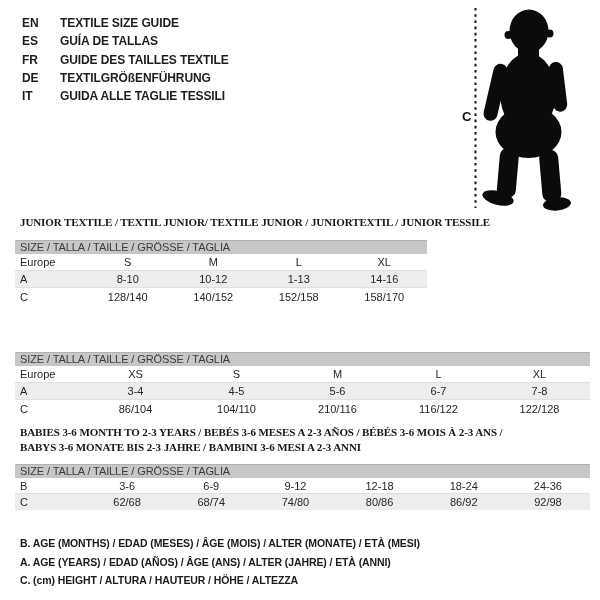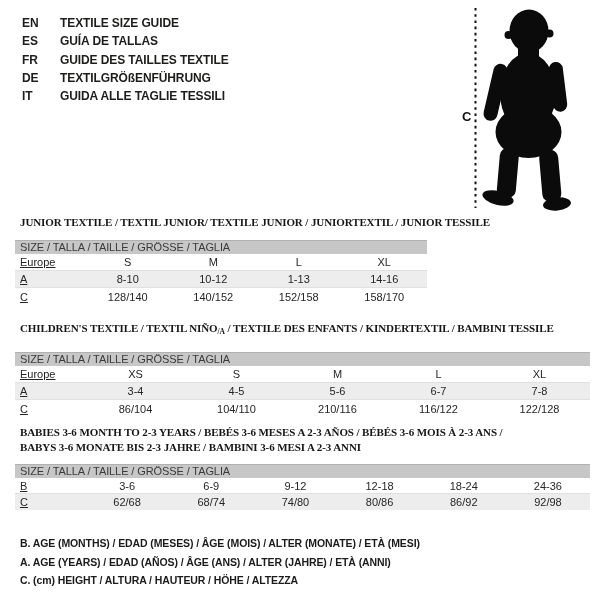--- a/index.html
+++ b/index.html
@@ -29,21 +29,21 @@
   .t2 { top:352px; width:575px; }
   .t3 { top:464px; width:575px; }
   .st-header { height:14px; line-height:13px; background:#c7c7c7; border-top:1px solid #b0b0b0;
                padding-left:5px; font-size:11px; color:#3a3a3a; letter-spacing:-0.1px; }
   .st-row { display:grid; height:17px; align-items:center; font-size:11px; color:#262626; }
   .t3 .st-row { height:16px; }
   .st-row:not(:last-child) { border-bottom:1px solid #e0e0e0; }
   .cols4 { grid-template-columns:70px repeat(4, 1fr); }
   .cols5 { grid-template-columns:70px repeat(5, 1fr); }
   .cols6 { grid-template-columns:70px repeat(6, 1fr); }
-  .st-label { padding-left:5px; text-align:left;text-decoration:underline; }
+  .st-label { padding-left:5px; text-align:left; }
   .st-cell { text-align:center; }
   .shaded { background:#ededed; }
 
   
   .legend { position:absolute; top:534px; left:20px; font-size:10.5px; font-weight:bold;
             line-height:18.5px; letter-spacing:-0.1px; color:#1b1b1b; }
 </style>
 </head>
 <body>
 
@@ -120,21 +120,20 @@
     </div>
     <div class="st-row cols4">
       <span class="st-label">C</span>
       <span class="st-cell">128/140</span>
       <span class="st-cell">140/152</span>
       <span class="st-cell">152/158</span>
       <span class="st-cell">158/170</span>
     </div>
   </div>
 
-  <div class="sec-title sec2-title"><span>CHILDREN'S TEXTILE / TEXTIL NIÑO</span><span class="sub">/A</span><span> / TEXTILE DES ENFANTS / KINDERTEXTIL / BAMBINI TESSILE</span></div>
   <div class="size-table t2">
     <div class="st-header">SIZE / TALLA / TAILLE / GRÖSSE / TAGLIA</div>
     <div class="st-row cols5">
       <span class="st-label">Europe</span>
       <span class="st-cell">XS</span>
       <span class="st-cell">S</span>
       <span class="st-cell">M</span>
       <span class="st-cell">L</span>
       <span class="st-cell">XL</span>
     </div>

